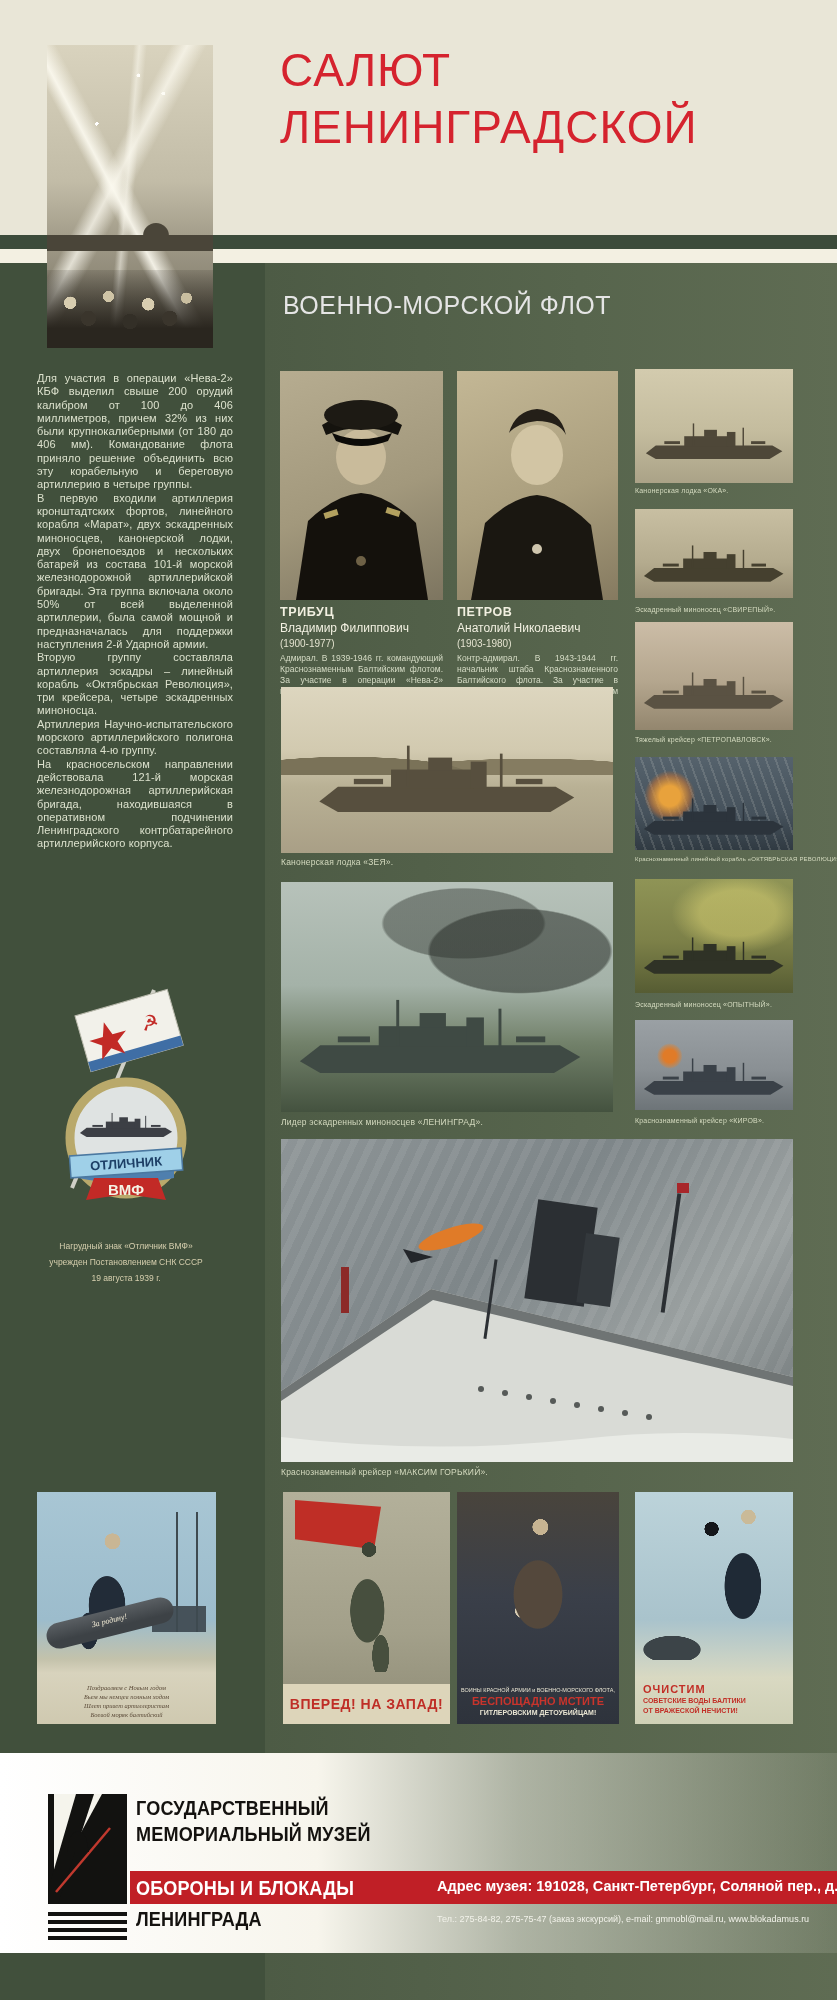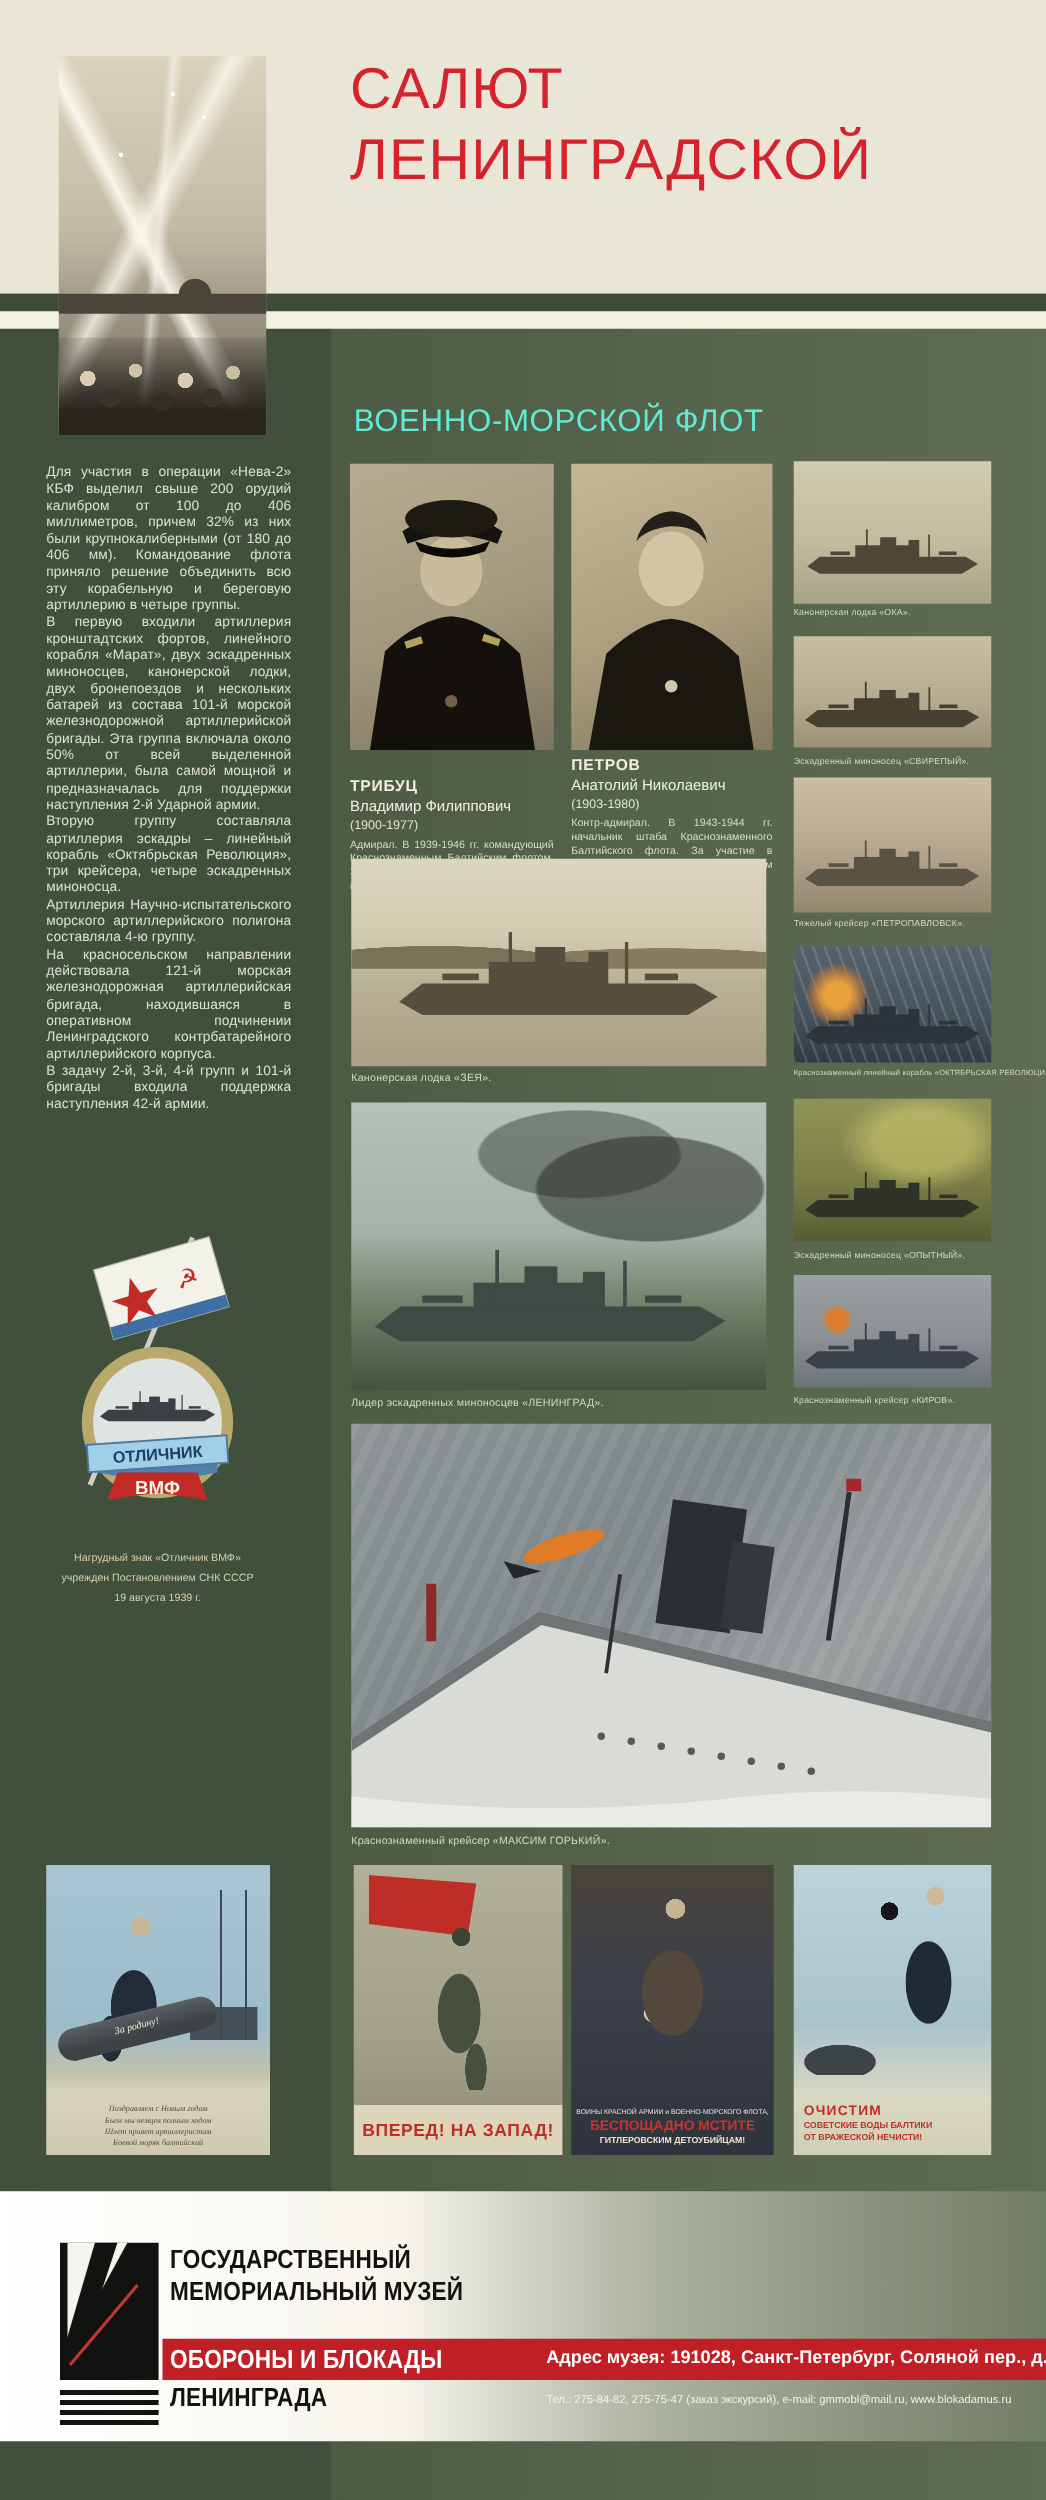--- a/index.html
+++ b/index.html
@@ -11,22 +11,22 @@
   .bg-left{left:0;top:235px;width:265px;height:1765px;background:#41503c;z-index:0;}
   .bg-right{left:265px;top:235px;width:572px;height:1765px;
     background:linear-gradient(90deg,#4d5b45 0%,#57654d 55%,#5f6c53 100%);z-index:0;}
   .header-band{left:0;top:0;width:837px;height:235px;background:#e9e6d7;z-index:1;}
   .stripe-dark{left:0;top:235px;width:837px;height:14px;background:#3c4b3a;z-index:1;}
   .stripe-light{left:0;top:249px;width:837px;height:14px;background:#f3f0e2;z-index:1;}
 
   
   .title{left:280px;top:42px;width:540px;z-index:2;color:#d5232e;
     font-size:46px;line-height:57px;font-weight:400;letter-spacing:1px;}
-  .subtitle{left:283px;top:291px;z-index:2;color:#5eead4;font-size:25px;
-    letter-spacing:.5px;font-weight:400;margin-top:32px;}
+  .subtitle{left:283px;top:291px;z-index:2;color:#e5e5e5;font-size:25px;
+    letter-spacing:.5px;font-weight:400;}
 
   .intro-photo{left:47px;top:45px;width:166px;height:303px;z-index:3;overflow:hidden;
     background:
       linear-gradient(62deg,transparent 42%,rgba(252,250,240,.9) 46%,transparent 52%),
       linear-gradient(118deg,transparent 38%,rgba(252,250,240,.75) 43%,transparent 49%),
       linear-gradient(95deg,transparent 45%,rgba(252,250,240,.55) 48%,transparent 52%),
       radial-gradient(circle 2px at 70% 16%,#fff 90%,transparent 91%),
       radial-gradient(circle 2px at 30% 26%,#fff 90%,transparent 91%),
       radial-gradient(circle 2px at 55% 10%,#fff 90%,transparent 91%),
       linear-gradient(180deg,#d9d3be 0%,#c2bca7 45%,#9b9583 68%,#6f6a5c 100%);}
@@ -48,21 +48,21 @@
     font-size:11px;line-height:13.3px;text-align:justify;letter-spacing:.1px;}
   .article p{margin:0;}
 
   
   .photo{position:absolute;overflow:hidden;z-index:2;}
   .portrait1{left:280px;top:371px;width:163px;height:229px;
     background:linear-gradient(160deg,#b6ac90 0%,#a2987c 55%,#7d7560 100%);}
   .portrait2{left:457px;top:371px;width:161px;height:229px;
     background:linear-gradient(160deg,#c3b795 0%,#ab9f7e 55%,#857a60 100%);}
   .cmd{position:absolute;width:163px;z-index:2;}
-  .cmd1{left:280px;top:605px;margin-top:17px;}
+  .cmd1{left:280px;top:605px;}
   .cmd2{left:457px;top:605px;width:161px;}
   .cmd-surname{font-size:12.5px;font-weight:bold;color:#f2f0e1;line-height:15px;letter-spacing:.6px;}
   .cmd-name{font-size:12px;font-weight:normal;color:#f2f0e1;line-height:16px;}
   .cmd-years{font-size:10px;color:#e3e2cf;line-height:15px;}
   .cmd-bio{font-size:8.5px;color:#d6dcc6;line-height:11px;text-align:justify;margin-top:2px;}
 
   
   .cap{position:absolute;z-index:2;color:#d4dabf;font-size:8.5px;letter-spacing:.2px;white-space:nowrap;text-align:right;}
   .cap-sm{font-size:7px;}
   .cap-xs{font-size:6px;}
@@ -234,21 +234,20 @@
     <div>ЛЕНИНГРАДСКОЙ</div>
   </div>
   <div class="abs subtitle">ВОЕННО-МОРСКОЙ ФЛОТ</div>
 
   <div class="abs article">
     <p>Для участия в операции «Нева-2» КБФ выделил свыше 200 орудий калибром от 100 до 406 миллиметров, причем 32% из них были крупнокалиберными (от 180 до 406 мм). Командование флота приняло решение объединить всю эту корабельную и береговую артиллерию в четыре группы.</p>
     <p>В первую входили артиллерия кронштадтских фортов, линейного корабля «Марат», двух эскадренных миноносцев, канонерской лодки, двух бронепоездов и нескольких батарей из состава 101-й морской железнодорожной артиллерийской бригады. Эта группа включала около 50% от всей выделенной артиллерии, была самой мощной и предназначалась для поддержки наступления 2-й Ударной армии.</p>
     <p>Вторую группу составляла артиллерия эскадры – линейный корабль «Октябрьская Революция», три крейсера, четыре эскадренных миноносца.</p>
     <p>Артиллерия Научно-испытательского морского артиллерийского полигона составляла 4-ю группу.</p>
     <p>На красносельском направлении действовала 121-й морская железнодорожная артиллерийская бригада, находившаяся в оперативном подчинении Ленинградского контрбатарейного артиллерийского корпуса.</p>
-    <p>В задачу 2-й, 3-й, 4-й групп и 101-й бригады входила поддержка наступления 42-й армии.</p>
   </div>
 
   <div class="photo portrait1">
     <svg viewBox="0 0 163 229" width="163" height="229">
       <ellipse cx="81" cy="86" rx="25" ry="28" fill="#c9bb9b"></ellipse>
       <path d="M42,54 Q81,28 122,54 L118,64 Q81,50 46,64 Z" fill="#15130e"></path>
       <ellipse cx="81" cy="44" rx="37" ry="15" fill="#1d1a14"></ellipse>
       <path d="M52,62 Q81,74 112,62 L108,70 Q81,80 56,70 Z" fill="#0c0b08"></path>
       <path d="M16,229 L28,150 Q55,124 81,122 Q108,124 136,152 L148,229 Z" fill="#14110c"></path>
       <rect x="44" y="140" width="14" height="6" transform="rotate(-18 51 143)" fill="#b3a15f"></rect>

